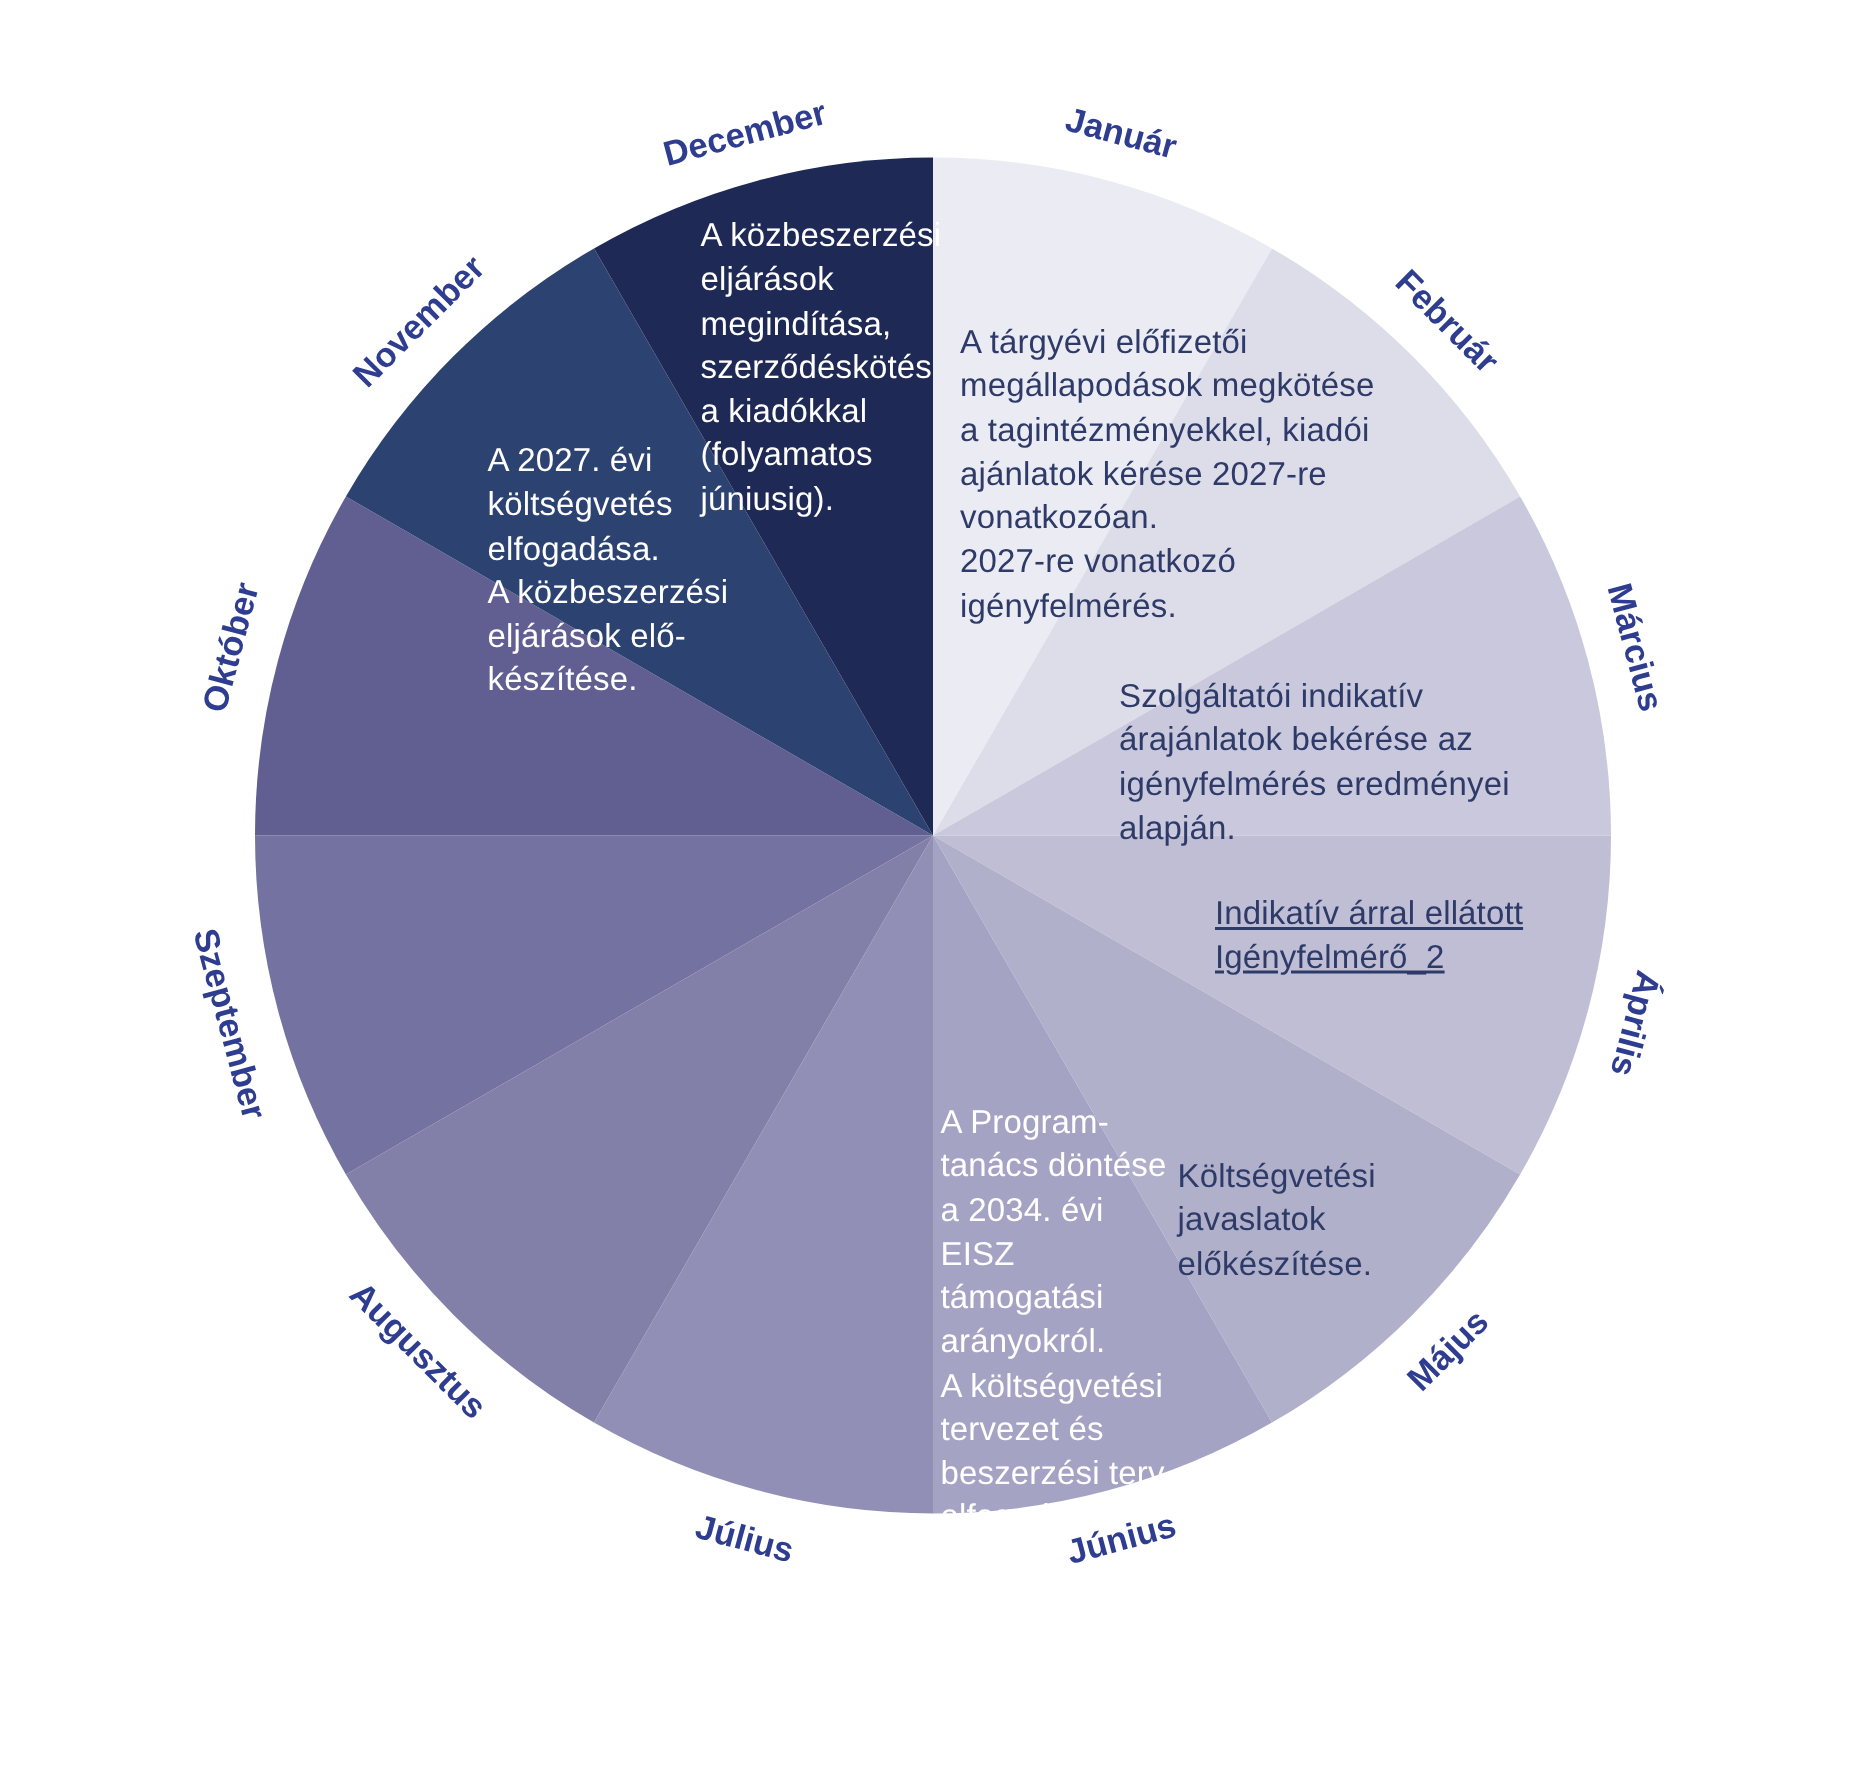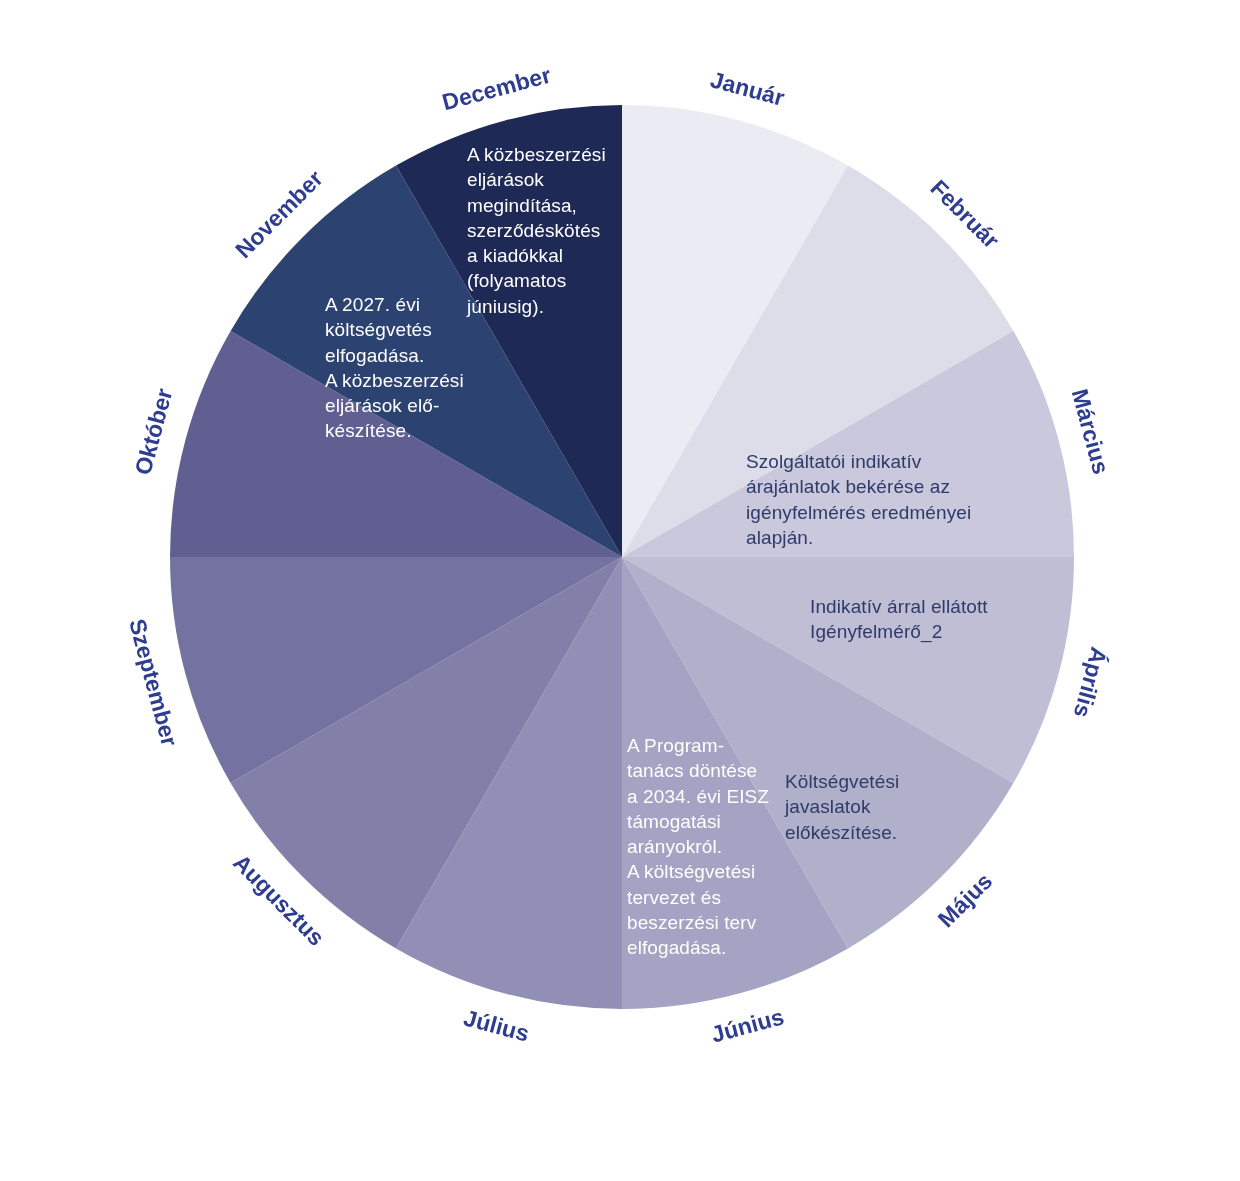--- a/index.html
+++ b/index.html
@@ -22,21 +22,21 @@
     display: block;
   }
   .month-label {
     font-size: 23px;
     font-weight: 700;
     fill: #2e3d8f;
   }
   .note {
     position: absolute;
     white-space: pre-line;
-    font-size: 19px;
+    font-size: 22px;
     line-height: 1.33;
     letter-spacing: 0.1px;
   }
   .note.light { color: #ffffff; }
   .note.dark  { color: #2e3b69; }
   .note.center { text-align: center; }
 </style>
 </head>
 <body>
 
@@ -64,27 +64,34 @@
     <text class="month-label" transform="translate(965,900) rotate(-45)" text-anchor="middle" dominant-baseline="central">Május</text>
     <text class="month-label" transform="translate(747.5,1025.5) rotate(-15)" text-anchor="middle" dominant-baseline="central">Június</text>
     <text class="month-label" transform="translate(496.5,1025.5) rotate(15)" text-anchor="middle" dominant-baseline="central">Július</text>
     <text class="month-label" transform="translate(279,900) rotate(45)" text-anchor="middle" dominant-baseline="central">Augusztus</text>
     <text class="month-label" transform="translate(153.5,682.5) rotate(75)" text-anchor="middle" dominant-baseline="central">Szeptember</text>
     <text class="month-label" transform="translate(153.5,431.5) rotate(-75)" text-anchor="middle" dominant-baseline="central">Október</text>
     <text class="month-label" transform="translate(279,214) rotate(-45)" text-anchor="middle" dominant-baseline="central">November</text>
     <text class="month-label" transform="translate(496.5,88.5) rotate(-15)" text-anchor="middle" dominant-baseline="central">December</text>
   </svg>
 
+  <div class="note dark" style="left:640px; top:213px; width:300px;">A tárgyévi előfizetői
+megállapodások megkötése
+a tagintézményekkel, kiadói
+ajánlatok kérése 2027-re
+vonatkozóan.
+2027-re vonatkozó
+igényfelmérés.</div>
 
   <div class="note dark" style="left:746px; top:449px; width:265px;">Szolgáltatói indikatív
 árajánlatok bekérése az
 igényfelmérés eredményei
 alapján.</div>
 
-  <div class="note dark" style="left:810px; top:594px; width:240px;">Indikatív árral ellátott
+  <div class="note dark" style="left:810px; top:594px; width:240px;text-decoration:underline;">Indikatív árral ellátott
 Igényfelmérő_2</div>
 
   <div class="note dark" style="left:785px; top:747px; width:190px;margin-top:22px;">Költségvetési
 javaslatok
 előkészítése.</div>
 
   <div class="note light" style="left:627px; top:733px; width:155px;">A Program-
 tanács döntése
 a 2034. évi EISZ
 támogatási

